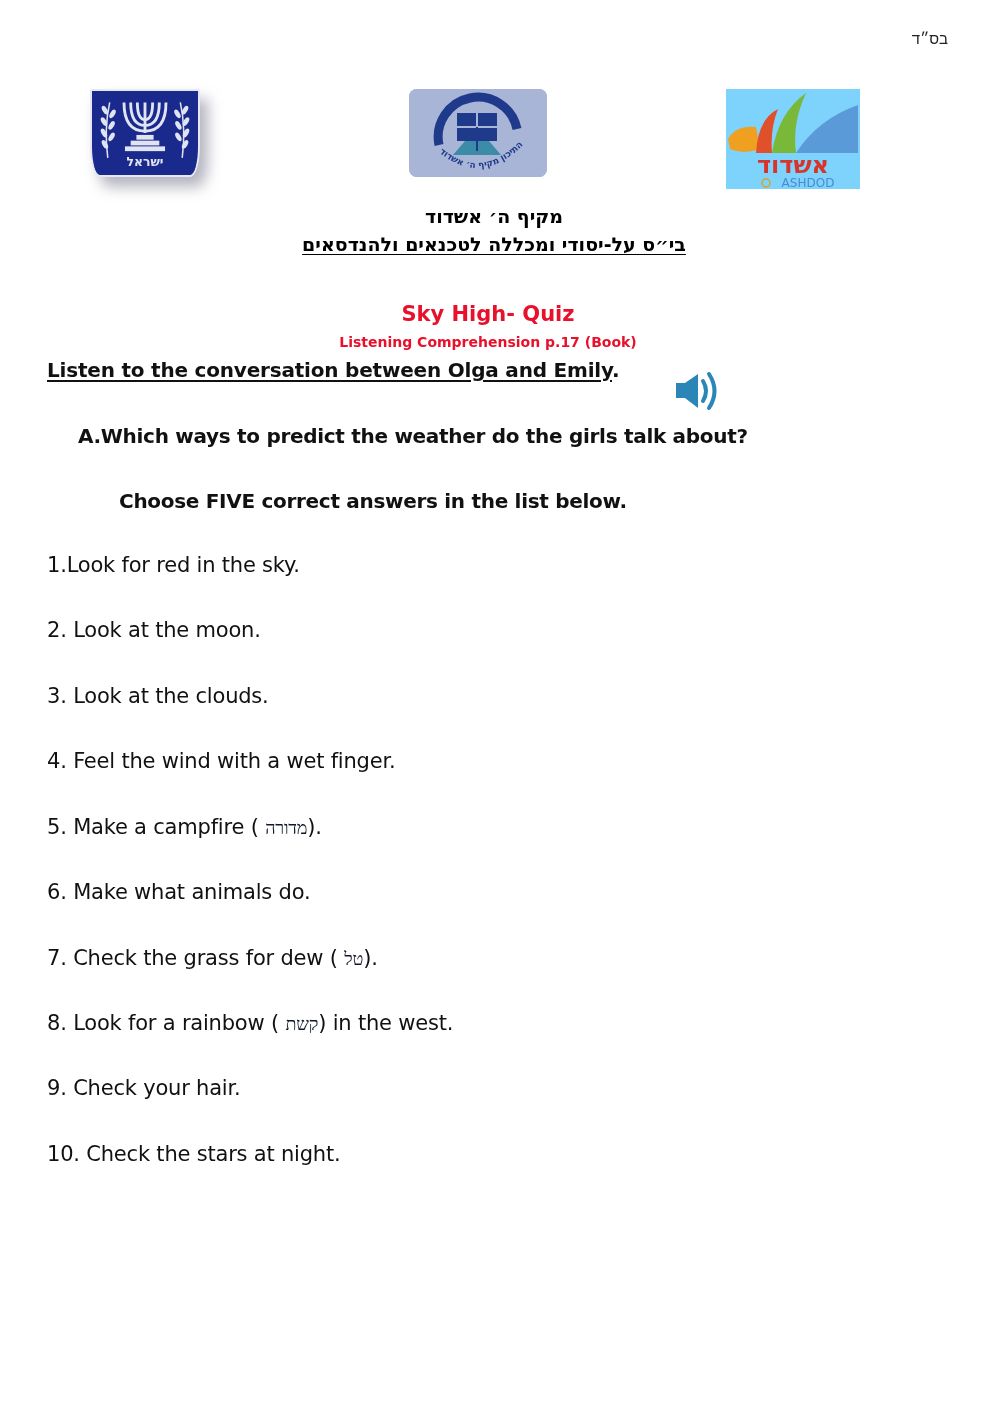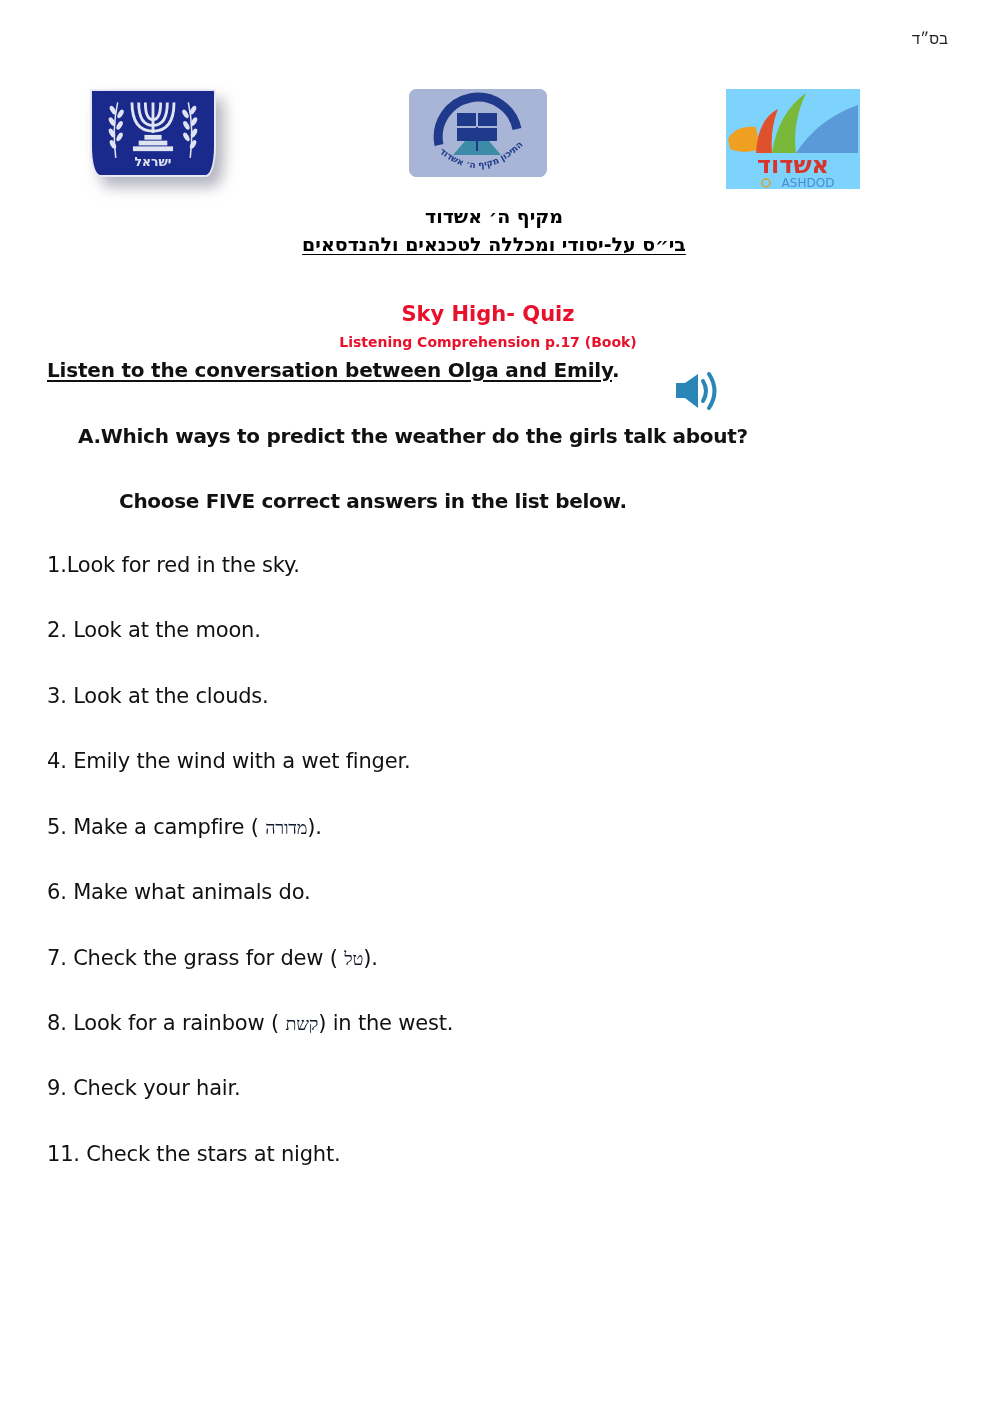--- a/index.html
+++ b/index.html
@@ -3,21 +3,21 @@
   <meta charset="utf-8">
   <style>
     * { box-sizing: border-box; margin: 0; padding: 0; }
     html, body { width: 1000px; height: 1413px; background: #ffffff; }
     body { position: relative; overflow: hidden; font-family: "DejaVu Sans", sans-serif; color: #111; }
 
     .header-mark { position: absolute; top: 30px; right: 52px; font-size: 15px; direction: rtl; color: #222; font-family: "Liberation Sans", sans-serif; }
 
     
     .logo { position: absolute; }
-    .logo-emblem { left: 90px; top: 89px; width: 126px; height: 88px; background: #1a2a8c;
+    .logo-emblem { left: 90px; top: 89px; width: 110px; height: 88px; background: #1a2a8c;
       border: 2px solid #e8e8f4; border-radius: 2px 2px 10px 10px / 2px 2px 30px 30px;
       box-shadow: 8px 10px 14px rgba(120,120,140,0.55); overflow: hidden; text-align: right; }
     .logo-emblem svg { width: 100%; height: 100%; display: block; }
 
     .logo-school { left: 409px; top: 89px; width: 138px; height: 88px; background: #a9b5d6; border-radius: 8px; overflow: hidden; }
     .logo-school svg { width: 100%; height: 100%; display: block; }
 
     .logo-city { left: 726px; top: 89px; width: 134px; height: 100px; background: #7dd3fc; }
     .logo-city svg { width: 100%; height: 100%; display: block; }
 
@@ -145,33 +145,33 @@
   <div class="option" style="top:0px">
     <span>1.</span><span>Look for red in the sky.</span>
   </div>
   <div class="option" style="top:65px">
     <span>2. </span><span>Look at the moon.</span>
   </div>
   <div class="option" style="top:131px">
     <span>3. </span><span>Look at the clouds.</span>
   </div>
   <div class="option" style="top:196px">
-    <span>4. </span><span>Emily the wind with a wet finger.</span>
+    <span>4. </span><span>Feel the wind with a wet finger.</span>
   </div>
   <div class="option" style="top:262px">
     <span>5. </span><span>Make a campfire ( </span><span class="heb" dir="rtl">מדורה</span><span>).</span>
   </div>
   <div class="option" style="top:327px">
     <span>6. </span><span>Make what animals do.</span>
   </div>
   <div class="option" style="top:393px">
     <span>7. </span><span>Check the grass for dew ( </span><span class="heb" dir="rtl">טל</span><span>).</span>
   </div>
   <div class="option" style="top:458px">
     <span>8. </span><span>Look for a rainbow ( </span><span class="heb" dir="rtl">קשת</span><span>) in the west.</span>
   </div>
   <div class="option" style="top:523px">
     <span>9. </span><span>Check your hair.</span>
   </div>
   <div class="option" style="top:589px">
-    <span>11. </span><span>Check the stars at night.</span>
+    <span>10. </span><span>Check the stars at night.</span>
   </div>
 </div>
 
 </body></html>

